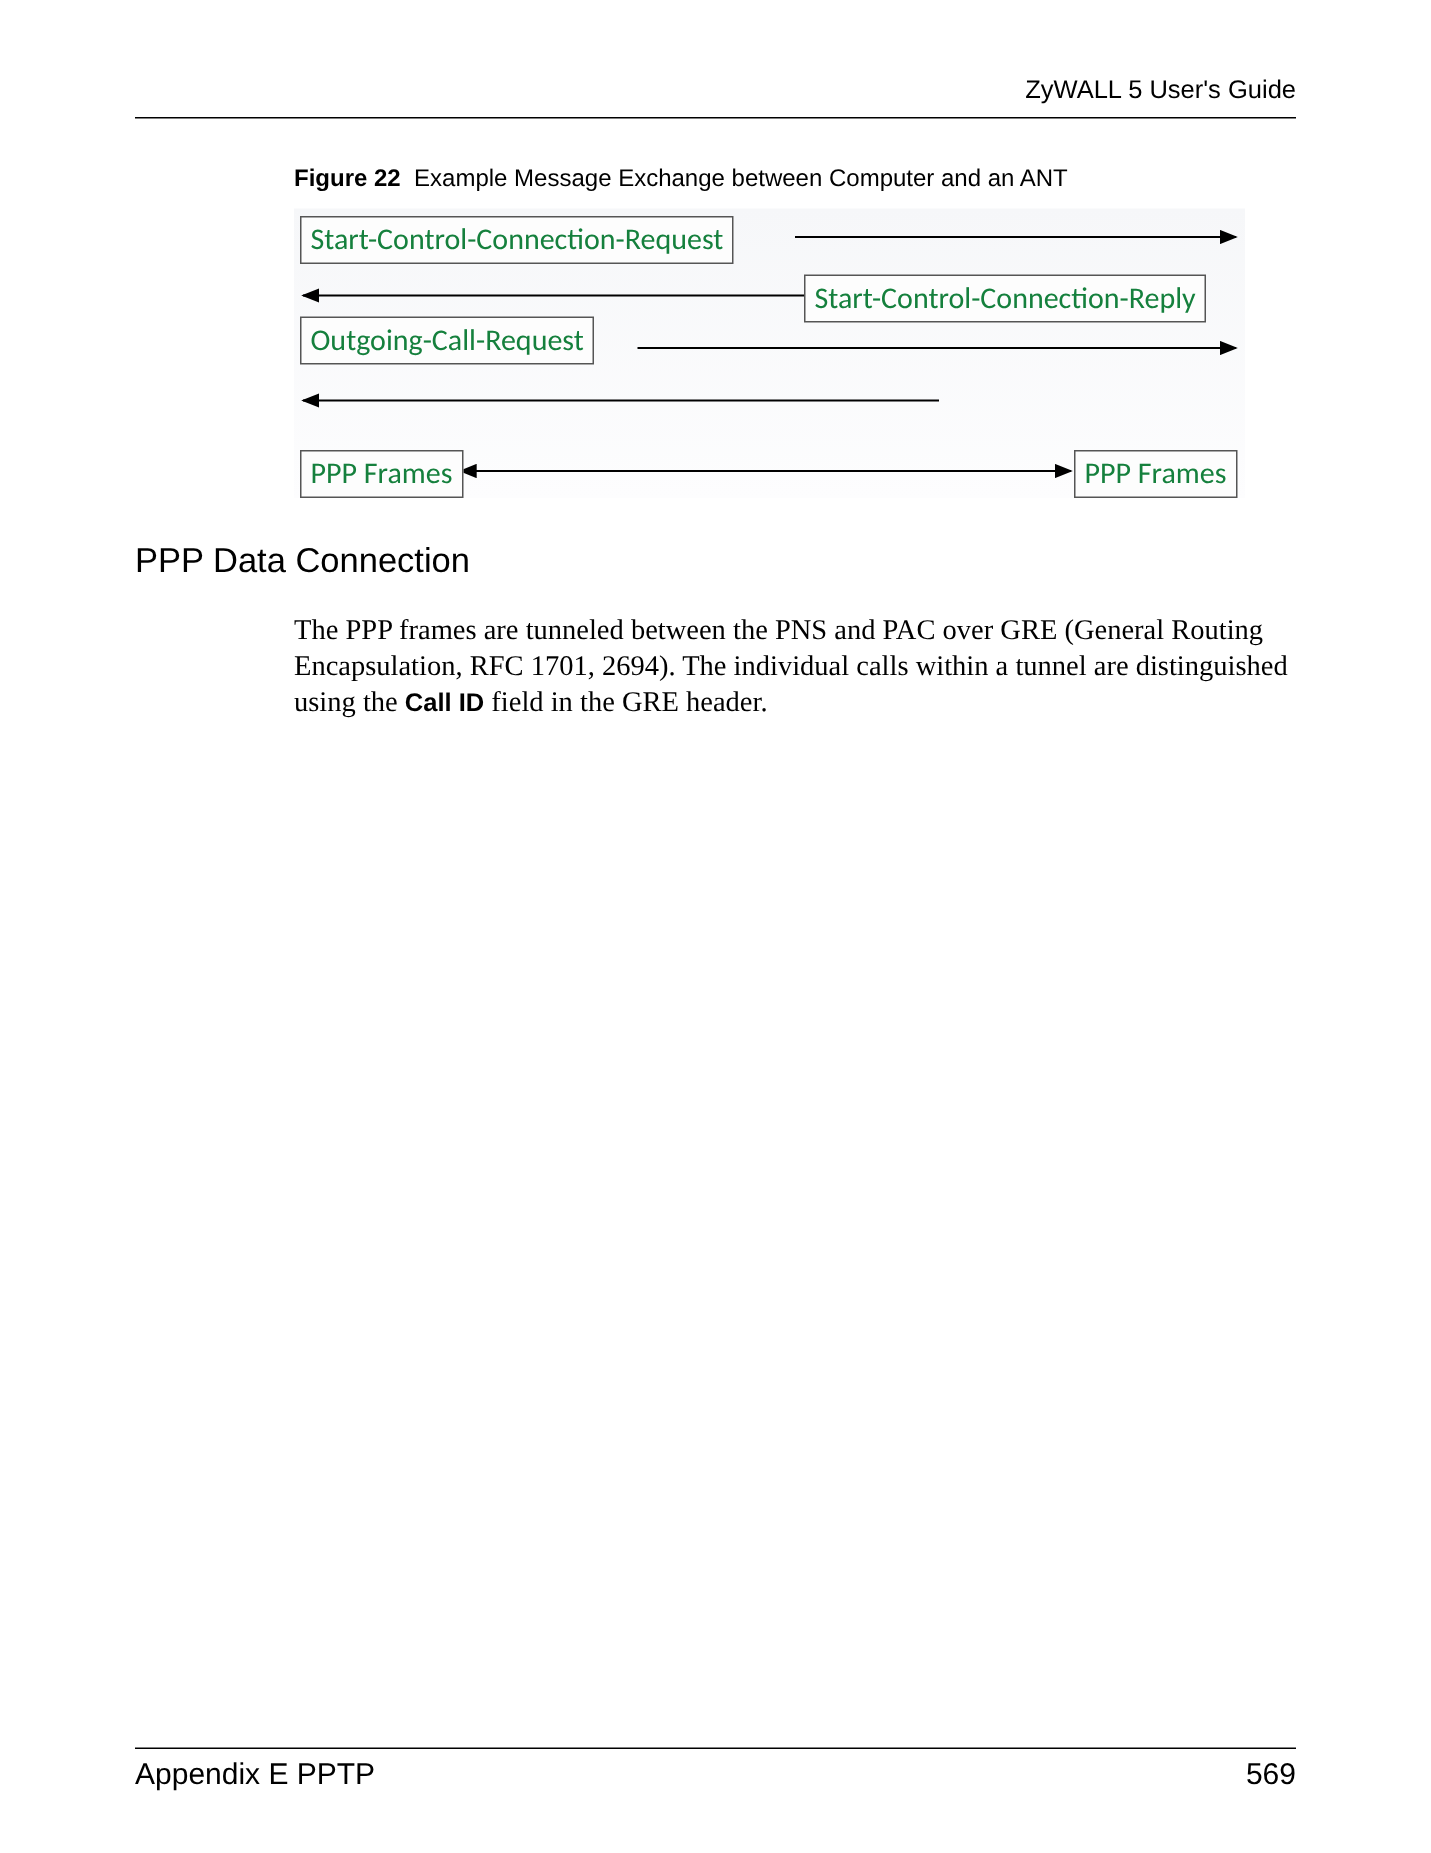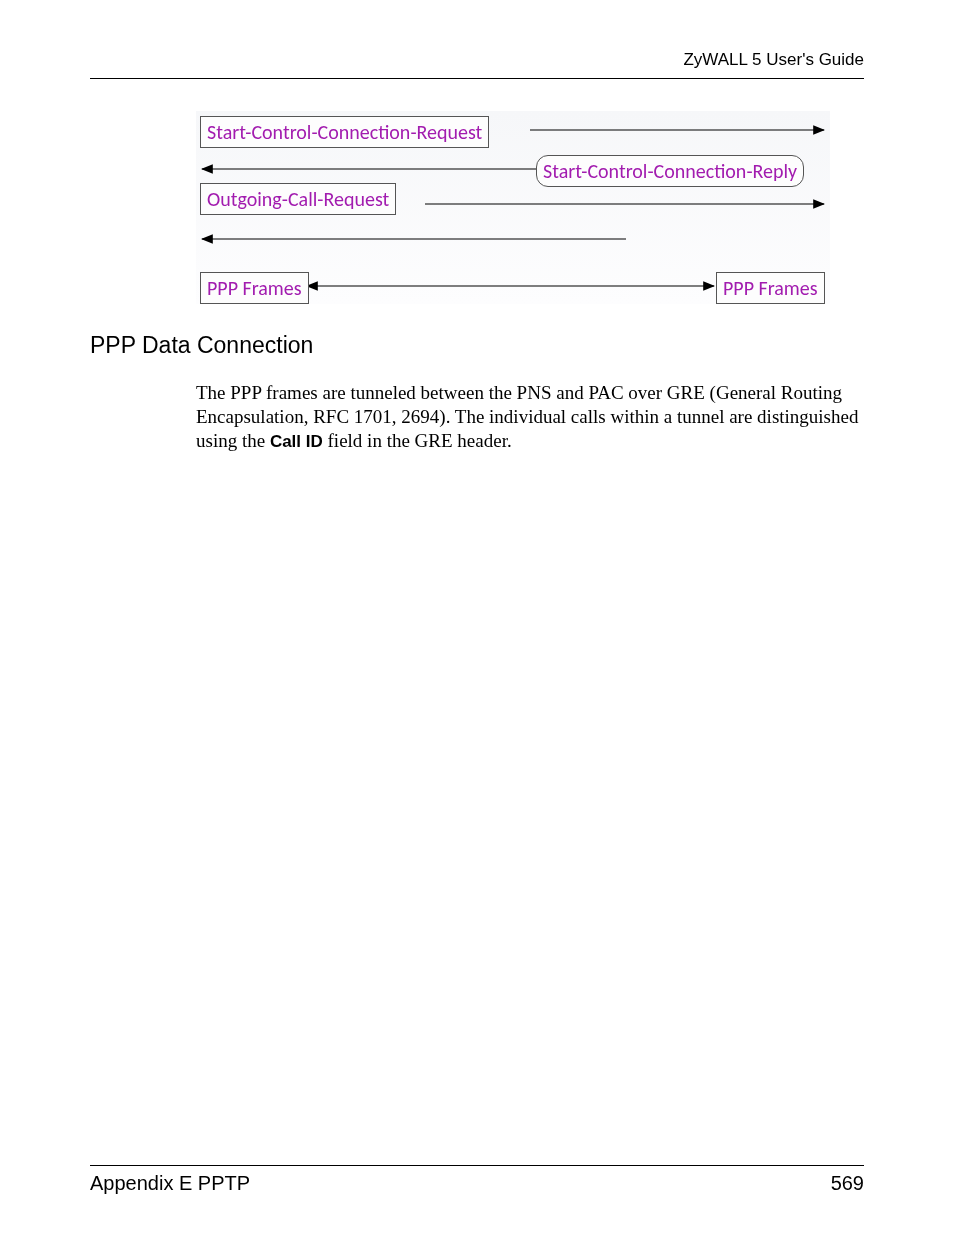--- a/index.html
+++ b/index.html
@@ -36,21 +36,21 @@
       width: 634px;
       height: 193px;
       position: relative;
       background: linear-gradient(180deg, #f6f7f9 0%, #fdfdfe 100%);
       font-family: Calibri, Arial, sans-serif;
     }
     .diagram .box {
       position: absolute;
       border: 1px solid #555;
       background: #fdfdfd;
-      color: #a21caf;
+      color: #15803d;
       font-size: 20px;
       padding: 3px 6px;
       white-space: nowrap;
     }
     .diagram svg {
       position: absolute;
       left: 0; top: 0;
       width: 634px;
       height: 193px;
     }
@@ -82,20 +82,23 @@
     }
   </style>
 </head>
 <body>
 
 <div class="page">
   <div class="header-area">
     <span>ZyWALL 5 User's Guide</span>
   </div>
 
+  <div class="figure-caption">
+    <span class="bold">Figure 22</span>&nbsp;&nbsp;<span>Example Message Exchange between Computer and an ANT</span>
+  </div>
 
   <div class="diagram">
     <svg>
       <defs>
         <marker id="arrR" markerWidth="10" markerHeight="8" refX="9" refY="4" orient="auto">
           <path d="M0,0 L10,4 L0,8 Z" fill="#000"></path>
         </marker>
         <marker id="arrL" markerWidth="10" markerHeight="8" refX="1" refY="4" orient="auto">
           <path d="M10,0 L0,4 L10,8 Z" fill="#000"></path>
         </marker>
@@ -108,21 +111,21 @@
       <line x1="229" y1="93" x2="628" y2="93" stroke="#000" stroke-width="1.2" marker-end="url(#arrR)"></line>
 
       <line x1="6" y1="128" x2="430" y2="128" stroke="#000" stroke-width="1.2" marker-start="url(#arrL)"></line>
 
       <line x1="111" y1="175" x2="518" y2="175" stroke="#000" stroke-width="1.2" marker-start="url(#arrL)" marker-end="url(#arrR)"></line>
 
       <line x1="6" y1="189" x2="6" y2="196" stroke="#555" stroke-width="1"></line>
     </svg>
 
     <div class="box" style="left:4px; top:5px;">Start-Control-Connection-Request</div>
-    <div class="box" style="left:340px; top:44px;border-radius:12px;">Start-Control-Connection-Reply</div>
+    <div class="box" style="left:340px; top:44px;">Start-Control-Connection-Reply</div>
     <div class="box" style="left:4px; top:72px;">Outgoing-Call-Request</div>
     <div class="box" style="left:4px; top:161px;">PPP Frames</div>
     <div class="box" style="left:520px; top:161px;">PPP Frames</div>
   </div>
 
   <h2 class="section-heading">PPP Data Connection</h2>
 
   <p class="body-text">
     <span>The PPP frames are tunneled between the PNS and PAC over GRE (General Routing Encapsulation, RFC 1701, 2694). The individual calls within a tunnel are distinguished using the </span><span class="sans-bold">Call ID</span><span> field in the GRE header.</span>
   </p>

